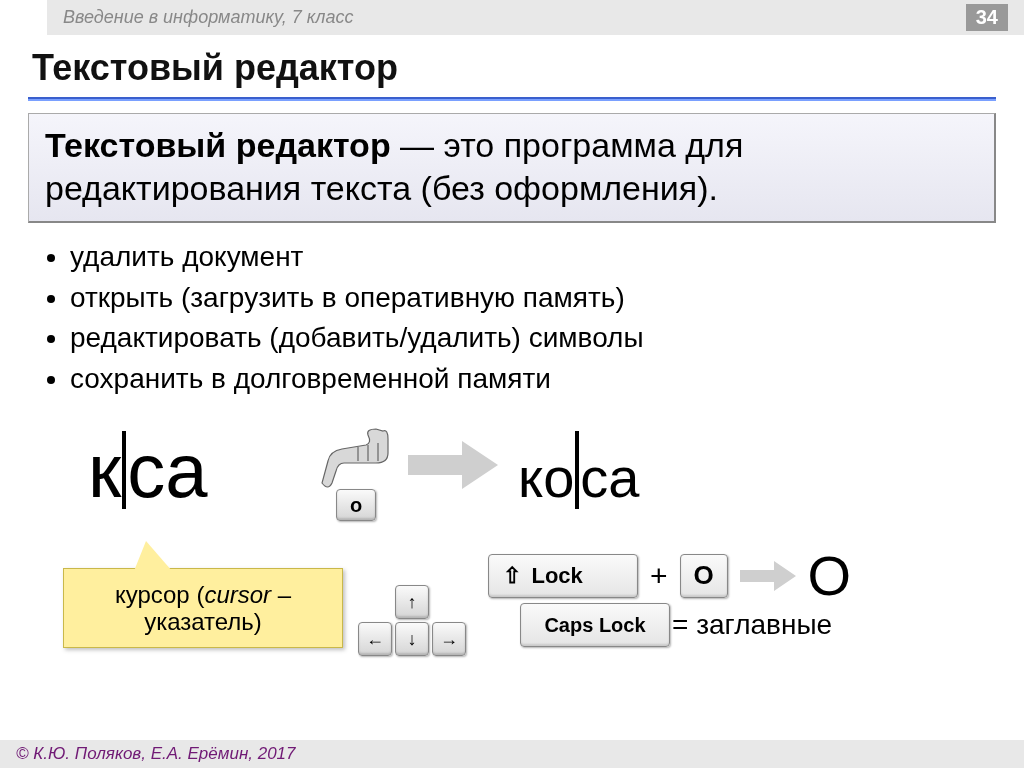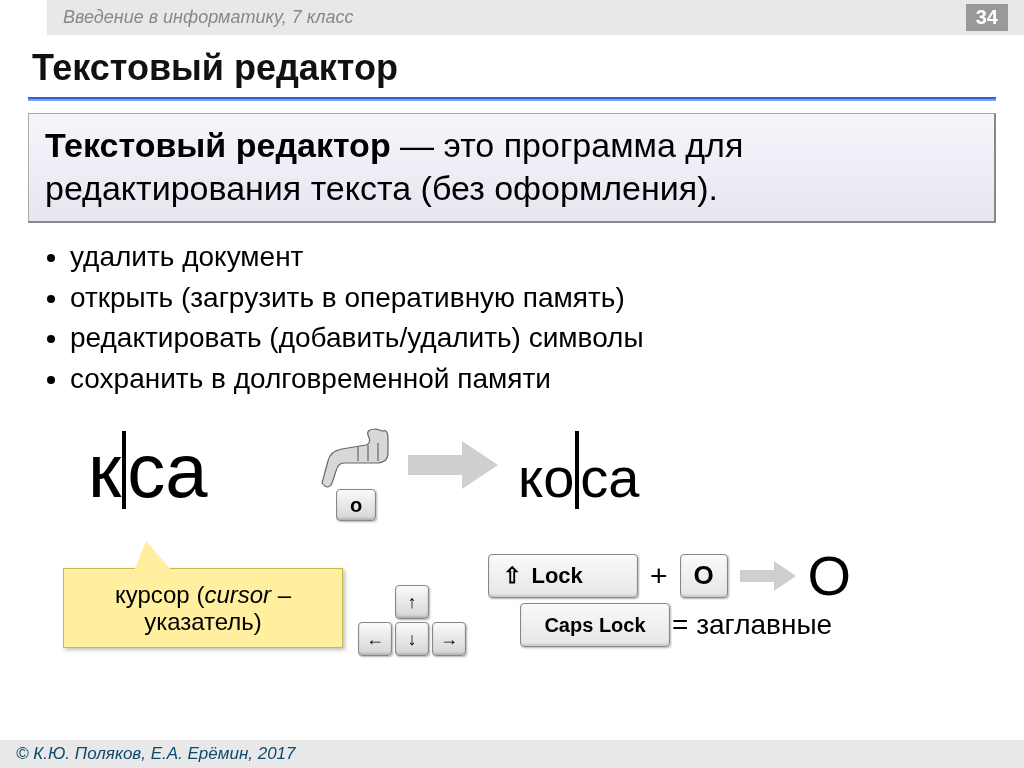--- a/index.html
+++ b/index.html
@@ -209,21 +209,21 @@
   .arrow-small {
     width: 56px;
     height: 30px;
   }
   .footer-bar {
     position: absolute;
     bottom: 0;
     left: 0;
     right: 0;
     background: #e8e8e8;
-    color: #0c4a6e;
+    color: #701a75;
     padding: 4px 16px;
     font-size: 17px;
     font-style: italic;
     display: flex;
     justify-content: space-between;
   }
 </style>
 </head>
 <body>
 

